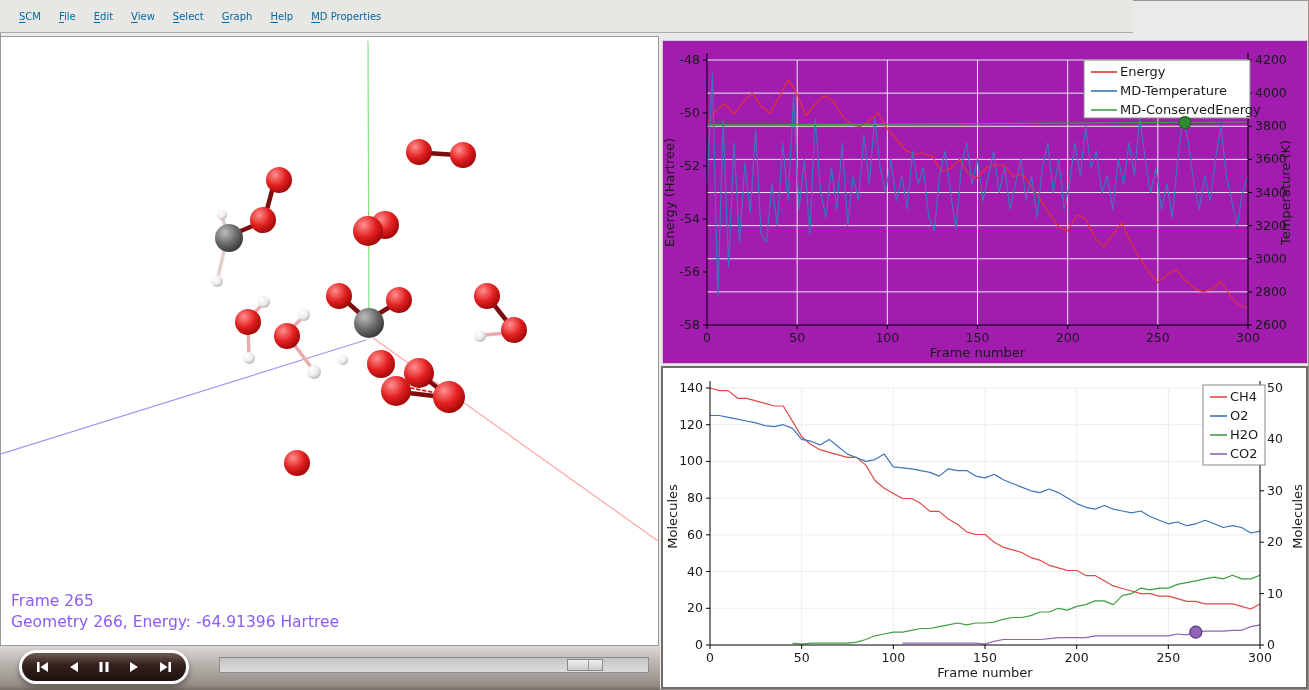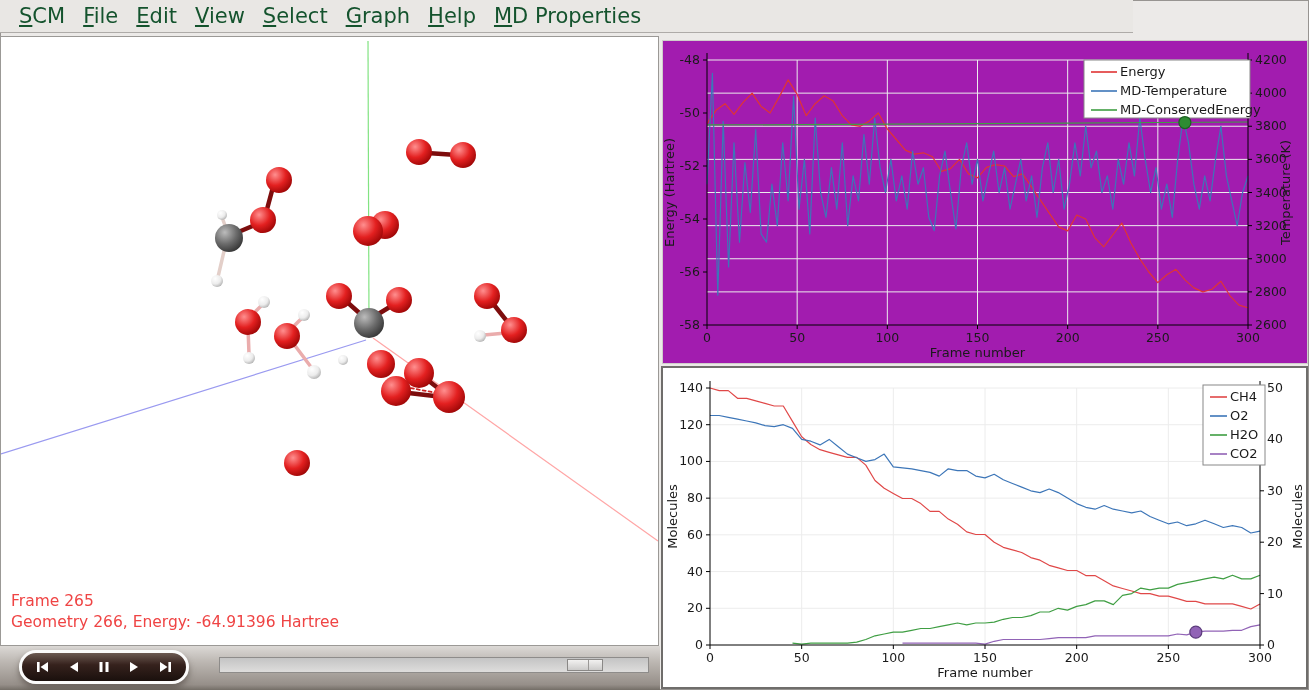--- a/index.html
+++ b/index.html
@@ -1,26 +1,26 @@
 <!DOCTYPE html>
 <html><head>
 <meta charset="utf-8">
 <style>
   html,body{margin:0;padding:0;background:#d8d6d4;}
   #app{position:relative;width:1309px;height:690px;background:#eceae8;overflow:hidden;
        font-family:"DejaVu Sans","Liberation Sans",sans-serif;outline:1px solid #979491;outline-offset:-1px;}
   .menubar{position:absolute;left:0;top:0;width:1133px;height:33px;background:#e9e7e4;
        border-bottom:1px solid #aeaba8;display:flex;align-items:center;padding-left:10px;
-       box-sizing:border-box;font-size:21px;color:#14532d;}
+       box-sizing:border-box;font-size:10px;color:#0369a1;}
   .menu-item{padding:0 9px;cursor:default;white-space:nowrap;}
   .menu-item u{text-underline-offset:2px;}
   .viewer{position:absolute;left:0;top:36px;width:659px;height:610px;background:#ffffff;
        border:1px solid #9b9996;box-sizing:border-box;}
   .viewer svg{position:absolute;left:0;top:0;}
-  .frame-label,.geom-label{position:absolute;left:10px;color:#ef4444;font-size:15.5px;line-height:1.35;}
+  .frame-label,.geom-label{position:absolute;left:10px;color:#8b5cf6;font-size:15.5px;line-height:1.35;}
   .frame-label{top:554px;}
   .geom-label{top:575px;}
   .playerbar{position:absolute;left:0;top:646px;width:660px;height:44px;
        background:linear-gradient(180deg,#dcd9d6 0%,#bdb8b3 35%,#968f89 88%,#746e67 100%);}
   .pill{position:absolute;left:19px;top:4px;width:170px;height:34px;border-radius:18px;
        border:3px solid #fbfbfb;box-sizing:border-box;
        background:linear-gradient(180deg,#6c5a52 0%,#36221d 42%,#1a100d 100%);
        box-shadow:0 4px 6px rgba(70,60,55,.55);display:flex;align-items:center;justify-content:space-around;padding:0 6px;}
   .pbtn{background:none;border:none;width:26px;height:20px;display:flex;align-items:center;justify-content:center;padding:0;cursor:pointer;}
   .pbtn svg{display:block;}

